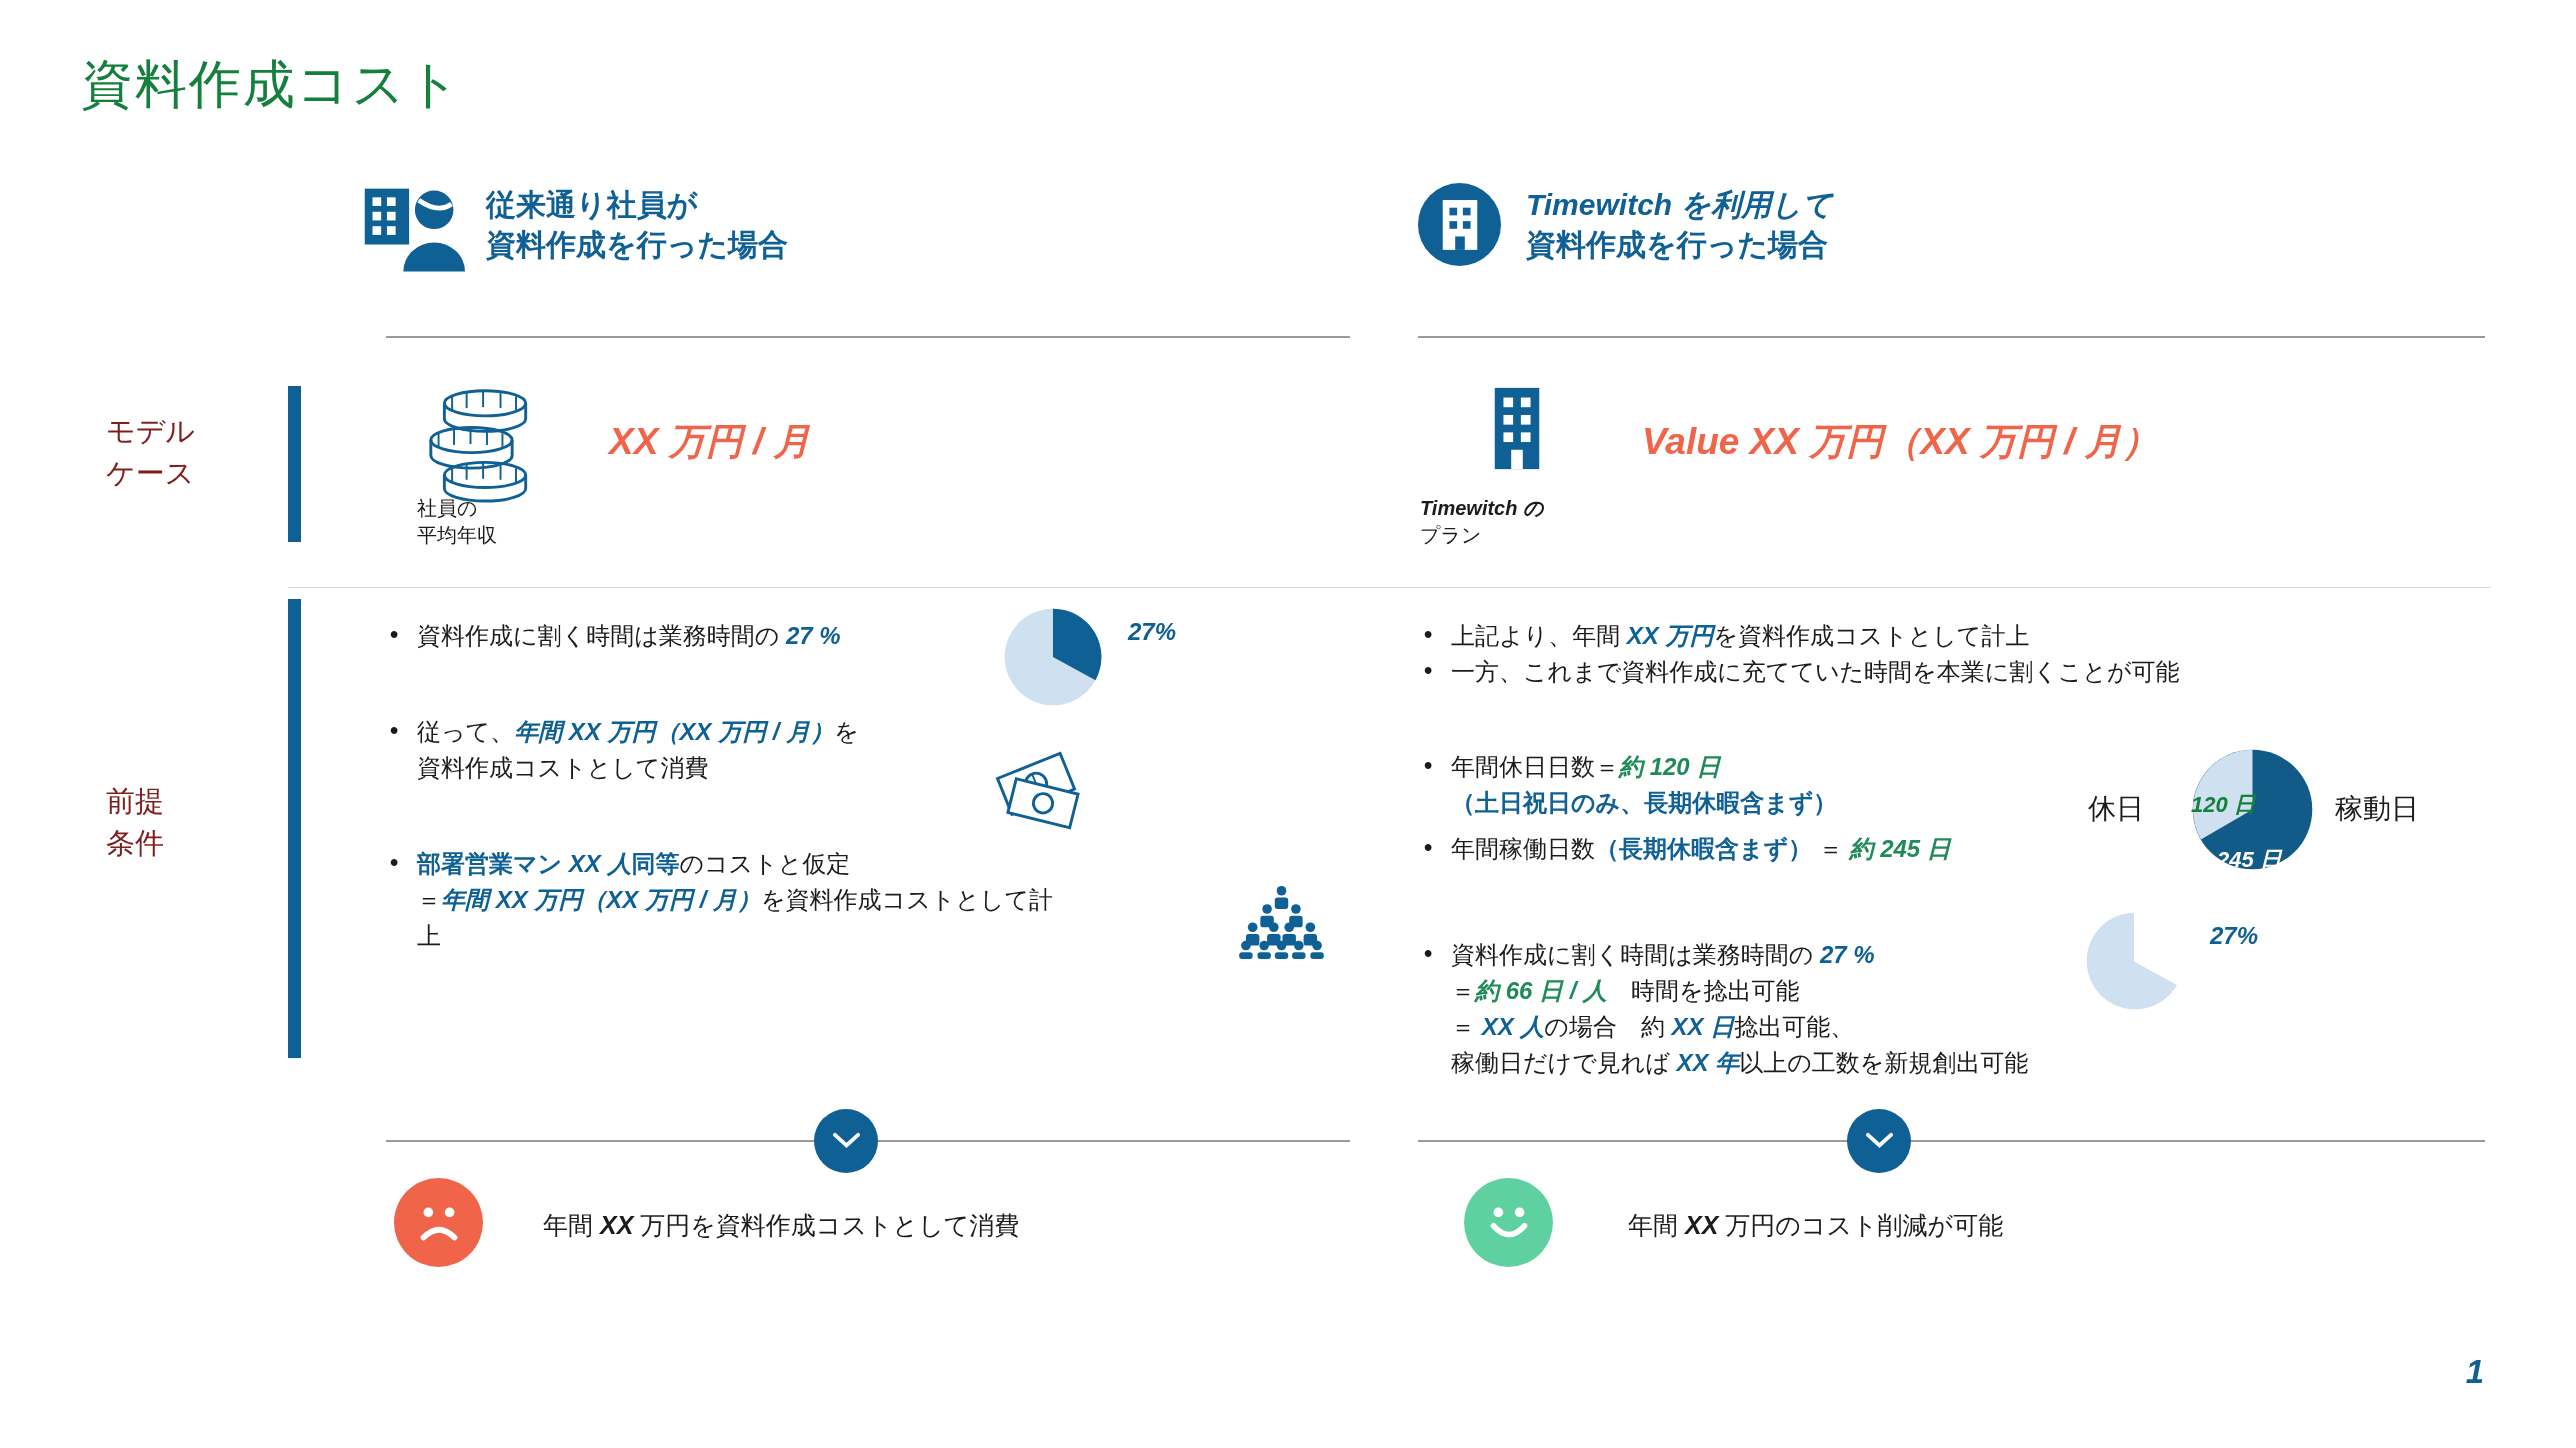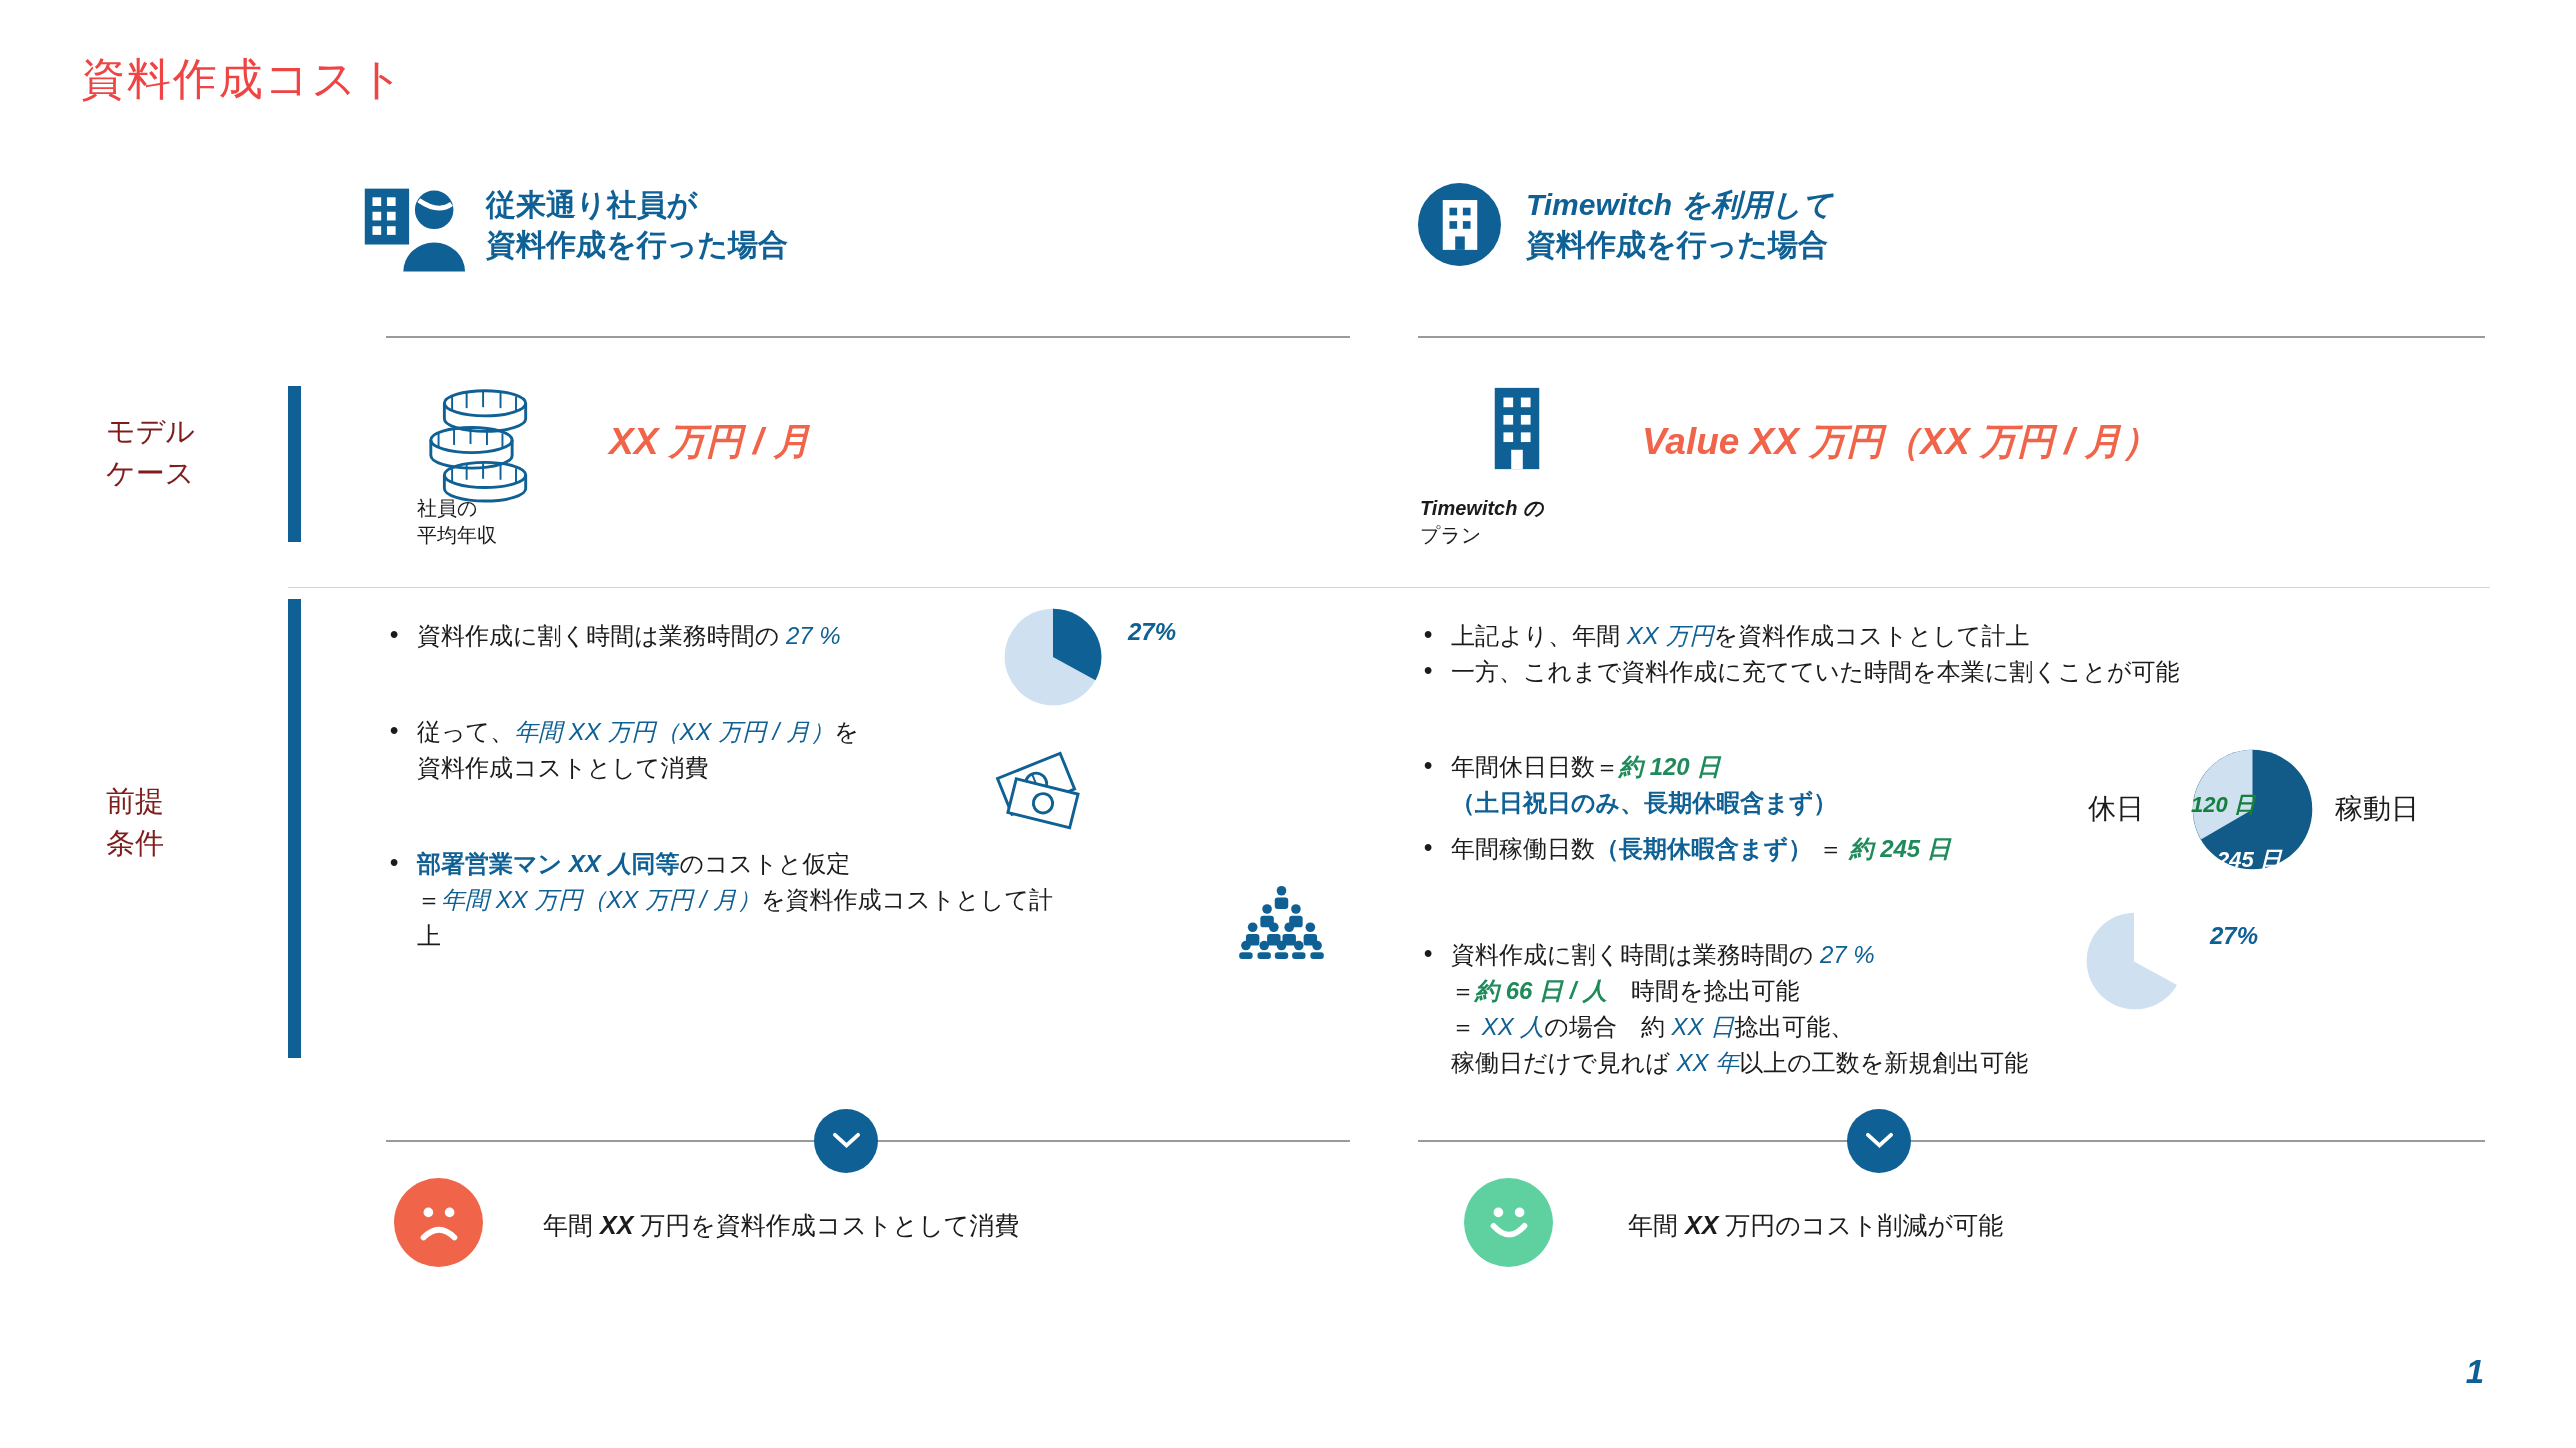--- a/index.html
+++ b/index.html
@@ -18,22 +18,22 @@
   .slide {
     position: absolute;
     inset: 0;
   }
 
   
   .slide-title {
     position: absolute;
     left: 81px;
     top: 50px;
-    font-size: 44px;
-    color: #ef4444;
+    font-size: 52px;
+    color: #15803d;
     letter-spacing: 1.9px;
     font-weight: 400;
   }
 
   
   .col-head {
     position: absolute;
     display: flex;
     align-items: flex-start;
   }
@@ -115,21 +115,21 @@
     margin-bottom: 9.7px;
   }
   .bullet::before {
     content: "•";
     position: absolute;
     left: 5.8px;
     top: -1.9px;
     color: #1b1b1b;
     font-size: 25px;
   }
-  .b-blue { color: #0f6094; font-weight: normal; font-style: italic; }
+  .b-blue { color: #0f6094; font-weight: bold; font-style: italic; }
   .b-green { color: #1f8a5a; font-weight: bold; font-style: italic; }
   .b-navy { color: #0f6094; font-weight: bold; }
 
   
   .sum-rule {
     position: absolute;
     height: 1.9px;
     background: #9a9a9a;
   }
   .chev {

